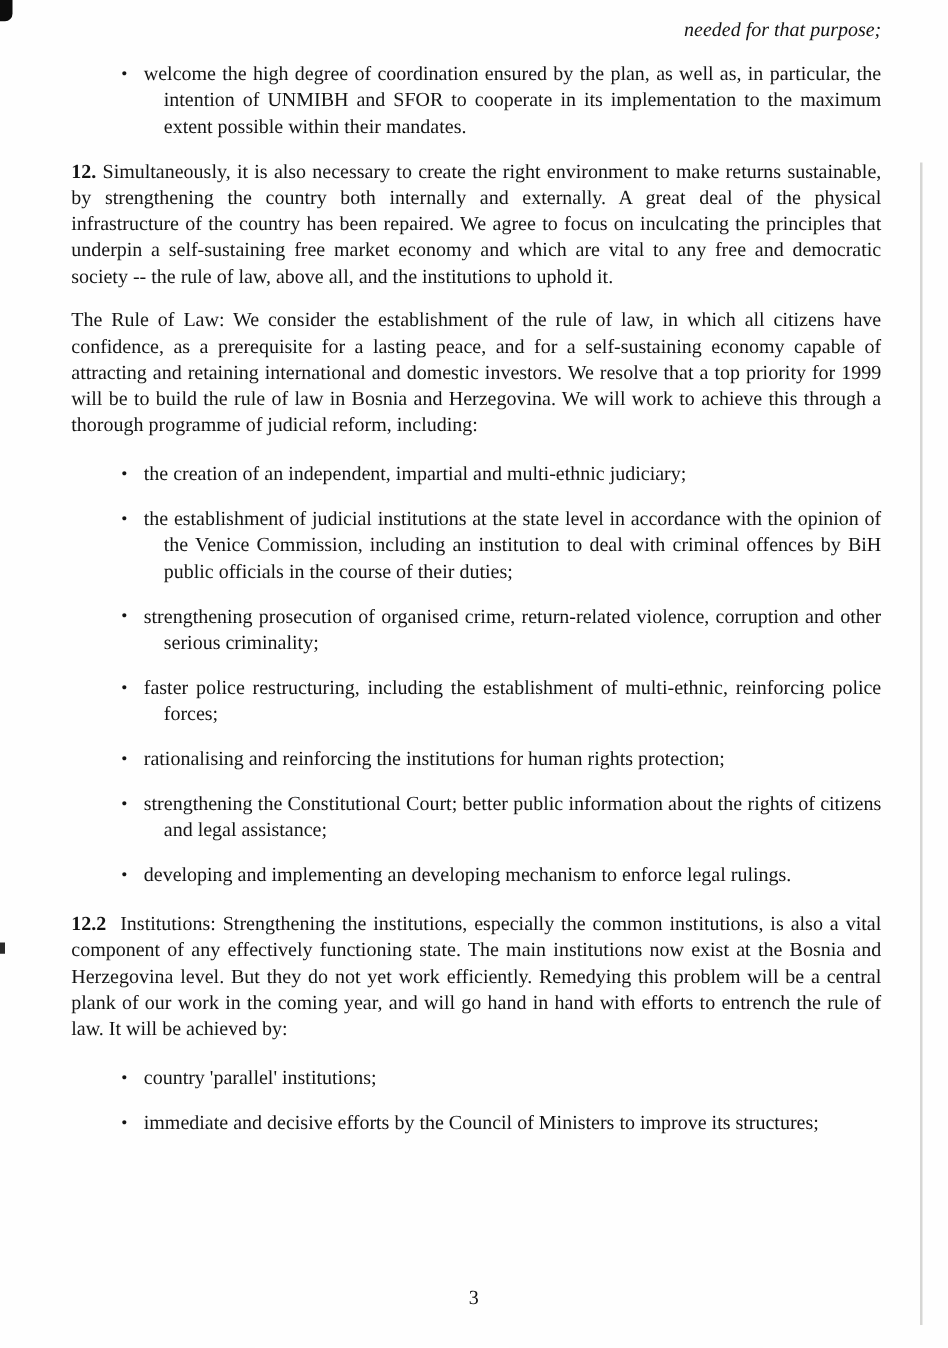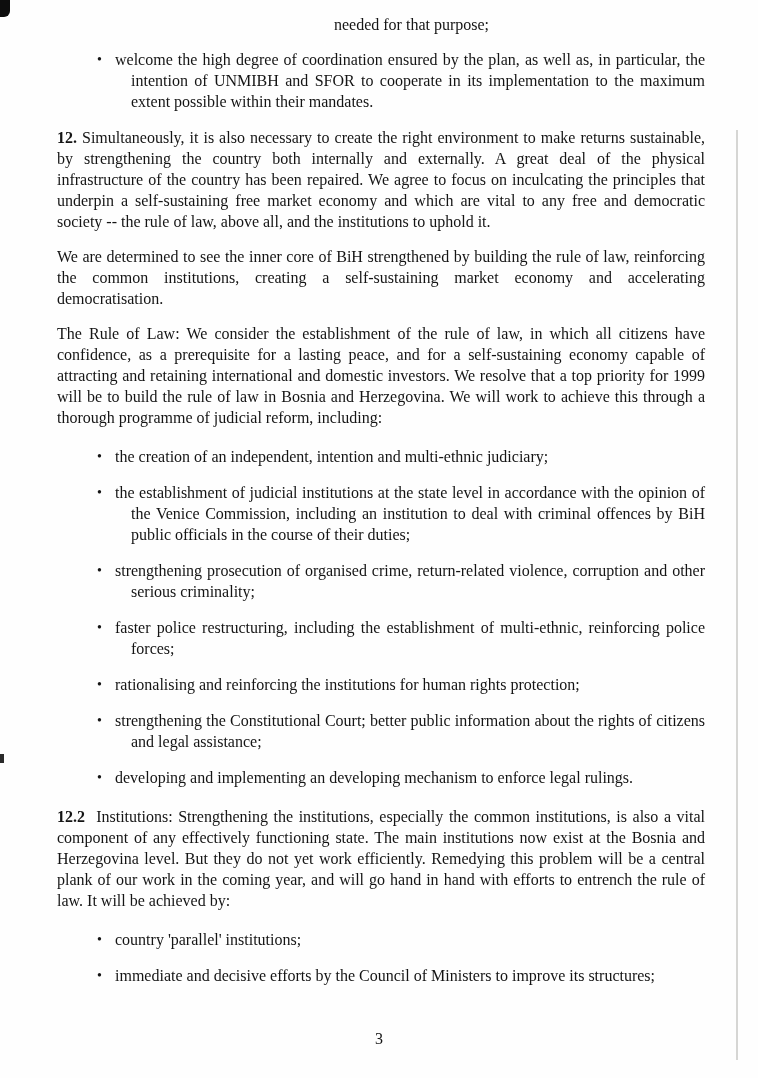--- a/index.html
+++ b/index.html
@@ -20,21 +20,22 @@
   }
   .content {
     width: 648px;
     font-size: 16px;
     line-height: 21px;
     text-align: justify;
   }
   .fragment {
     margin-left: 61px;
     margin-bottom: 14px;
-    text-align: center;
+    text-align: right;
+    font-style: italic;
   }
   .bullet {
     display: flex;
     margin: 0 0 15px 40px;
   }
   .bullet .marker {
     flex: 0 0 18px;
     width: 18px;
     font-size: 14px;
     line-height: 21px;
@@ -103,28 +104,27 @@
 
     <div class="fragment">needed for that purpose;</div>
 
     <div class="bullet">
       <span class="marker">•</span>
       <div class="bullet-text">welcome the high degree of coordination ensured by the plan, as well as, in particular, the intention of UNMIBH and SFOR to cooperate in its implementation to the maximum extent possible within their mandates.</div>
     </div>
 
     <p class="para"><span class="num">12.</span> <span>Simultaneously, it is also necessary to create the right environment to make returns sustainable, by strengthening the country both internally and externally. A great deal of the physical infrastructure of the country has been repaired. We agree to focus on inculcating the principles that underpin a self-sustaining free market economy and which are vital to any free and democratic society -- the rule of law, above all, and the institutions to uphold it.</span></p>
 
-    <p class="para">We are determined to see the inner core of BiH strengthened by building the rule of law, reinforcing the common institutions, creating a self-sustaining market economy and accelerating democratisation.</p>
 
     <p class="para" style="margin-bottom:18px;">The Rule of Law: We consider the establishment of the rule of law, in which all citizens have confidence, as a prerequisite for a lasting peace, and for a self-sustaining economy capable of attracting and retaining international and domestic investors. We resolve that a top priority for 1999 will be to build the rule of law in Bosnia and Herzegovina. We will work to achieve this through a thorough programme of judicial reform, including:</p>
 
     <div class="list">
       <div class="bullet">
         <span class="marker">•</span>
-        <div class="bullet-text">the creation of an independent, intention and multi-ethnic judiciary;</div>
+        <div class="bullet-text">the creation of an independent, impartial and multi-ethnic judiciary;</div>
       </div>
       <div class="bullet">
         <span class="marker">•</span>
         <div class="bullet-text">the establishment of judicial institutions at the state level in accordance with the opinion of the Venice Commission, including an institution to deal with criminal offences by BiH public officials in the course of their duties;</div>
       </div>
       <div class="bullet">
         <span class="marker">•</span>
         <div class="bullet-text">strengthening prosecution of organised crime, return-related violence, corruption and other serious criminality;</div>
       </div>
       <div class="bullet">

